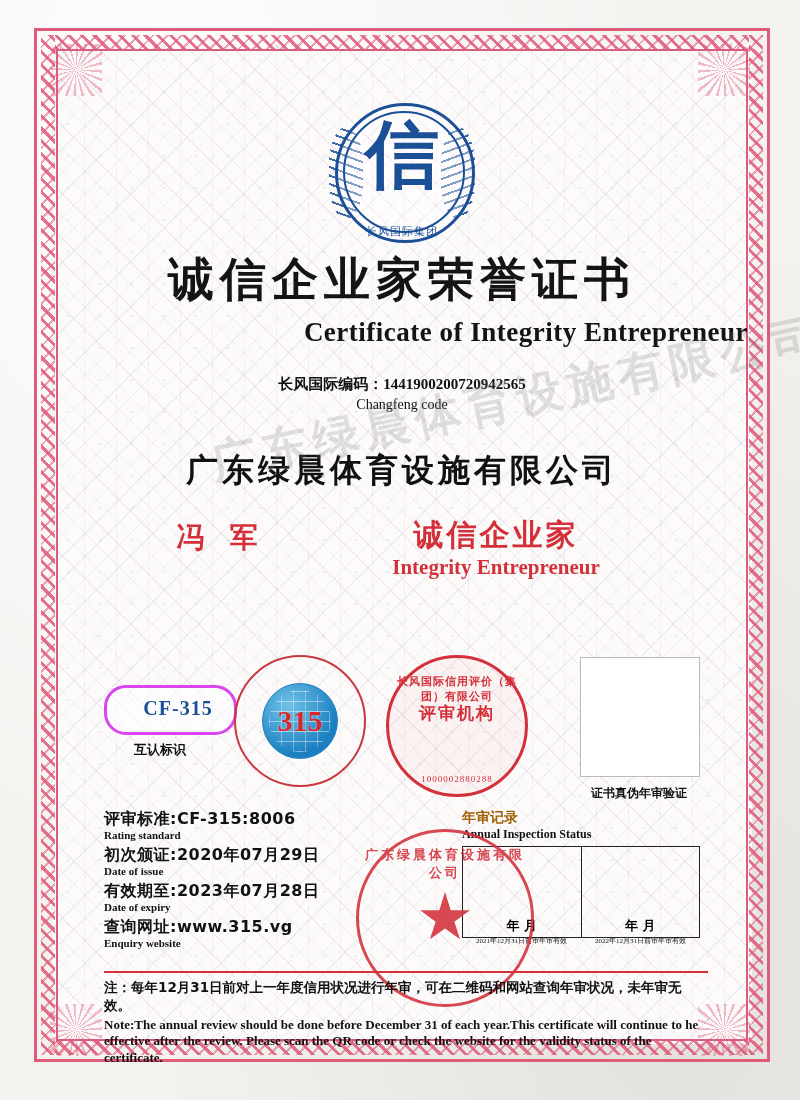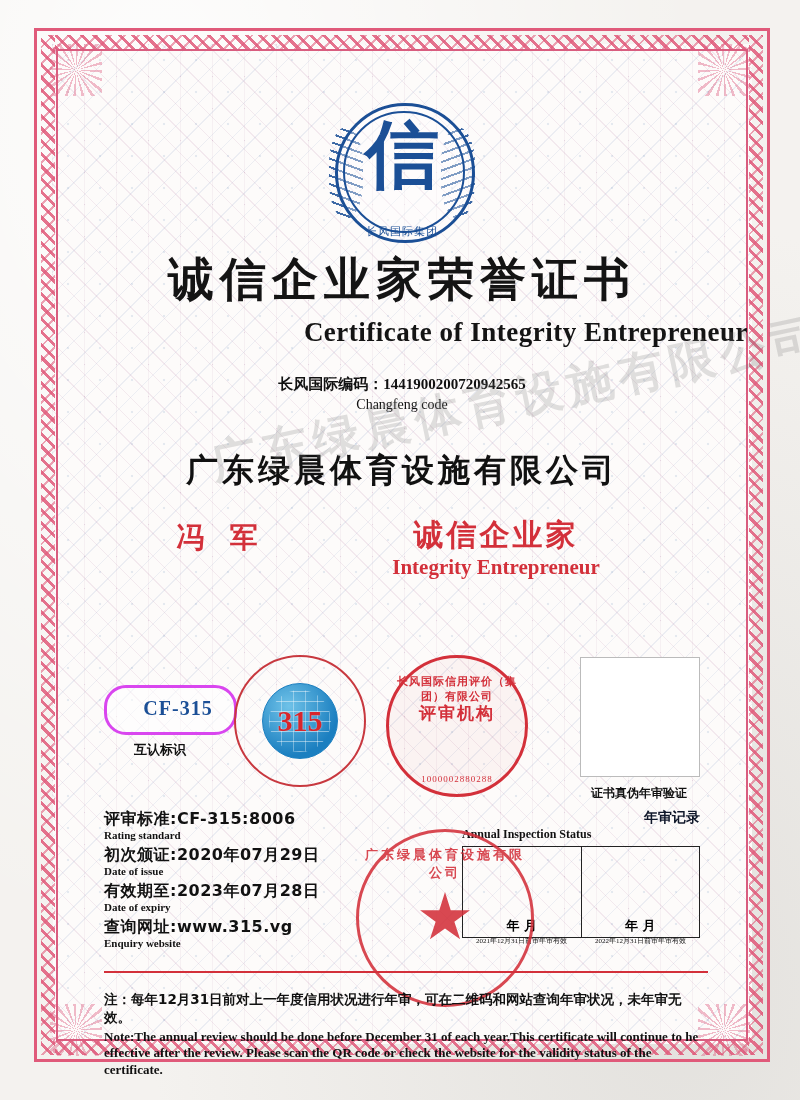--- a/index.html
+++ b/index.html
@@ -220,21 +220,21 @@
   
   .info{position:absolute;left:48px;top:760px;width:330px;}
   .info-row{margin-bottom:4px;}
   .info-cn{font-size:16px;font-weight:bold;color:#111;letter-spacing:.5px;font-family:"DejaVu Sans",sans-serif;}
   .info-en{font-size:11px;font-weight:bold;color:#111;margin-top:-1px;}
 
   
   .annual{
     position:absolute;left:406px;top:760px;width:238px;
   }
-  .annual-title-cn{font-size:14px;font-weight:bold;color:#0f172a;font-family:"DejaVu Sans",sans-serif;text-align:right;}
+  .annual-title-cn{font-size:14px;font-weight:bold;color:#a16207;font-family:"DejaVu Sans",sans-serif;}
   .annual-title-en{font-size:12px;font-weight:bold;color:#111;}
   .annual-table{
     margin-top:4px;width:238px;height:92px;border:1px solid #222;border-collapse:collapse;
   }
   .annual-table td{border:1px solid #222;width:50%;vertical-align:bottom;text-align:center;
     font-size:13px;font-weight:bold;padding-bottom:2px;font-family:"DejaVu Sans",sans-serif;}
   .annual-foot{display:flex;width:238px;}
   .annual-foot span{flex:1;font-size:7px;text-align:center;color:#111;line-height:1.1;}
 
   
@@ -252,21 +252,21 @@
   }
   .star{
     position:absolute;left:50%;top:50%;transform:translate(-50%,-50%);
     width:52px;height:52px;background:#d3303a;
     clip-path:polygon(50% 0%,61% 35%,98% 35%,68% 57%,79% 91%,50% 70%,21% 91%,32% 57%,2% 35%,39% 35%);
   }
 
   
   .note{
     position:absolute;left:48px;right:40px;top:922px;
-    border-top:2px solid #d3303a;padding-top:18px;
+    border-top:2px solid #d3303a;padding-top:6px;
   }
   .note-cn{font-size:13.5px;font-weight:bold;color:#111;font-family:"DejaVu Sans",sans-serif;}
   .note-en{font-size:13px;font-weight:bold;color:#111;line-height:1.25;margin-top:2px;font-family:"Liberation Serif",serif;}
 
   
   .watermark{
     position:absolute;left:150px;top:330px;width:520px;
     transform:rotate(-12deg);
     font-size:46px;font-weight:bold;color:rgba(120,120,120,.22);
     letter-spacing:6px;white-space:nowrap;

